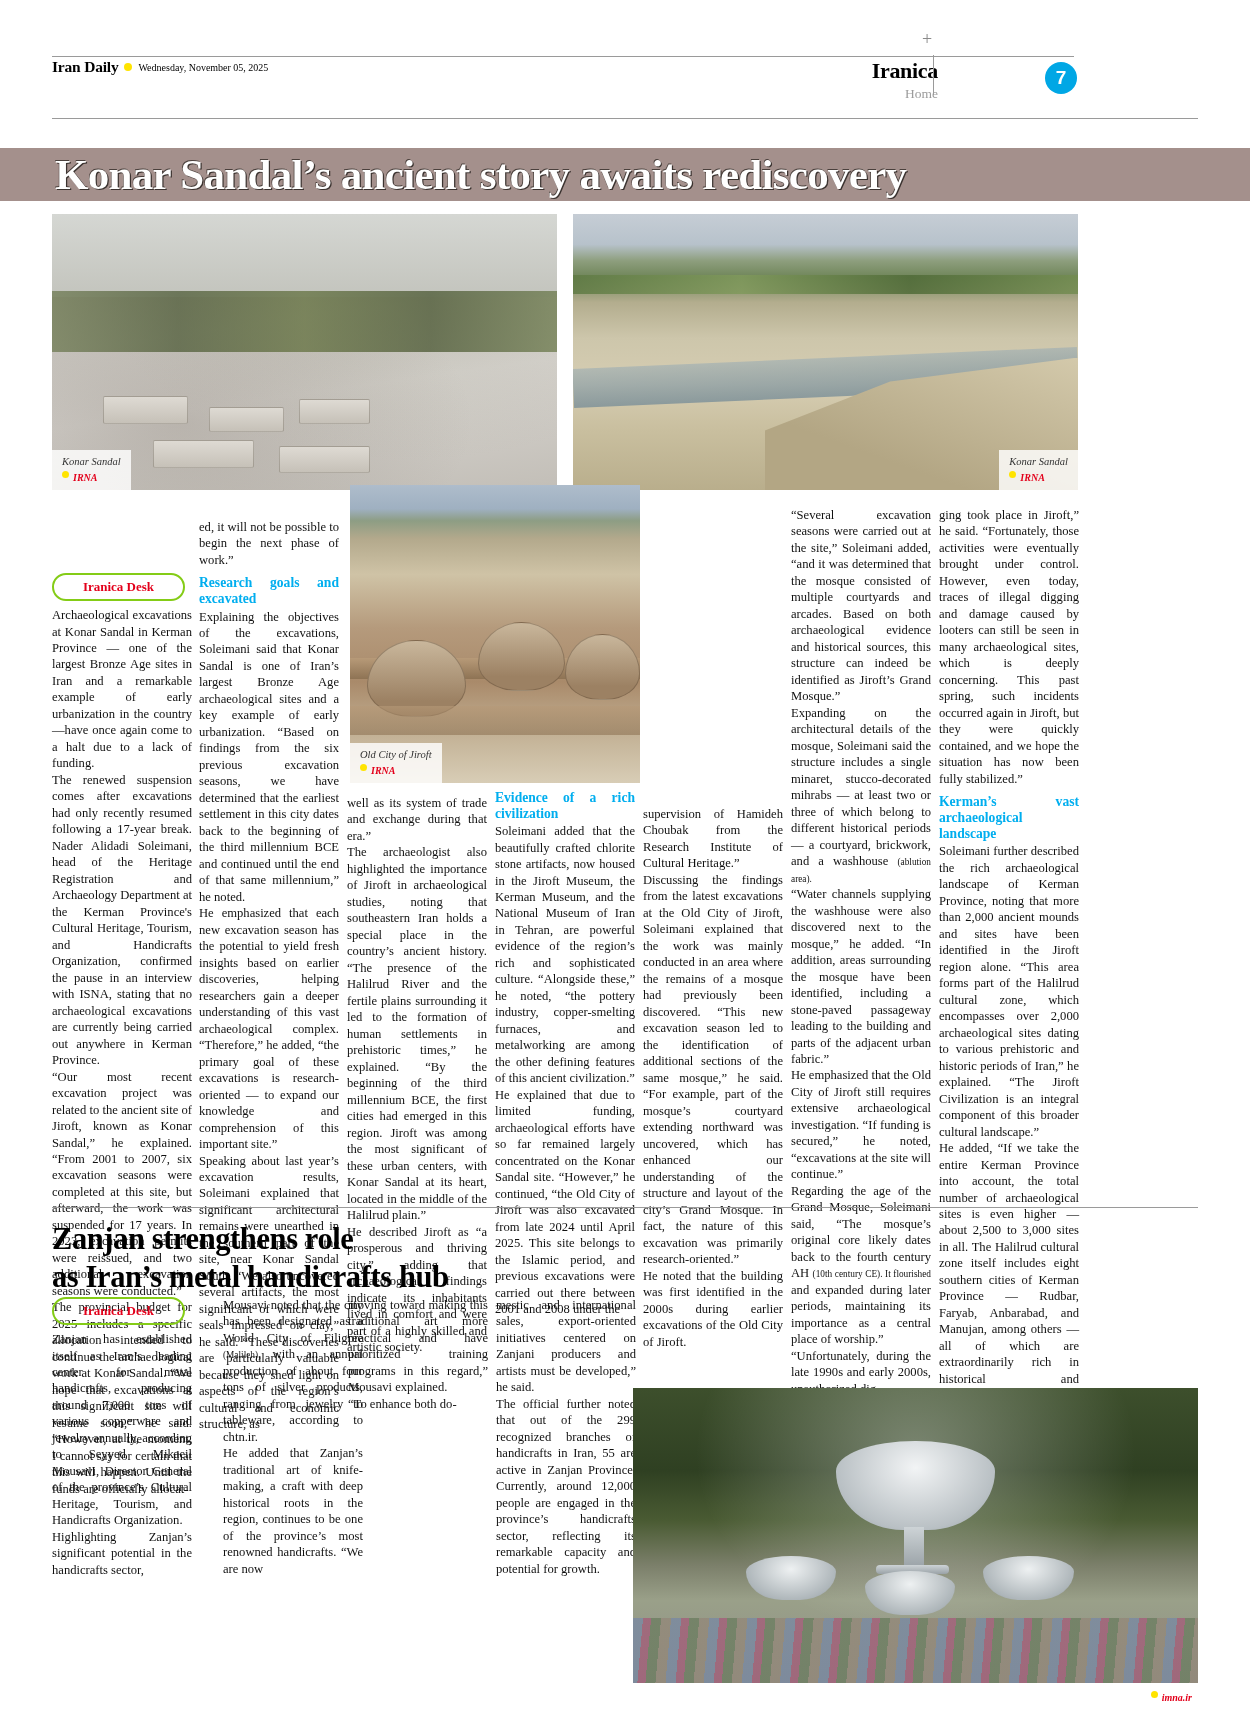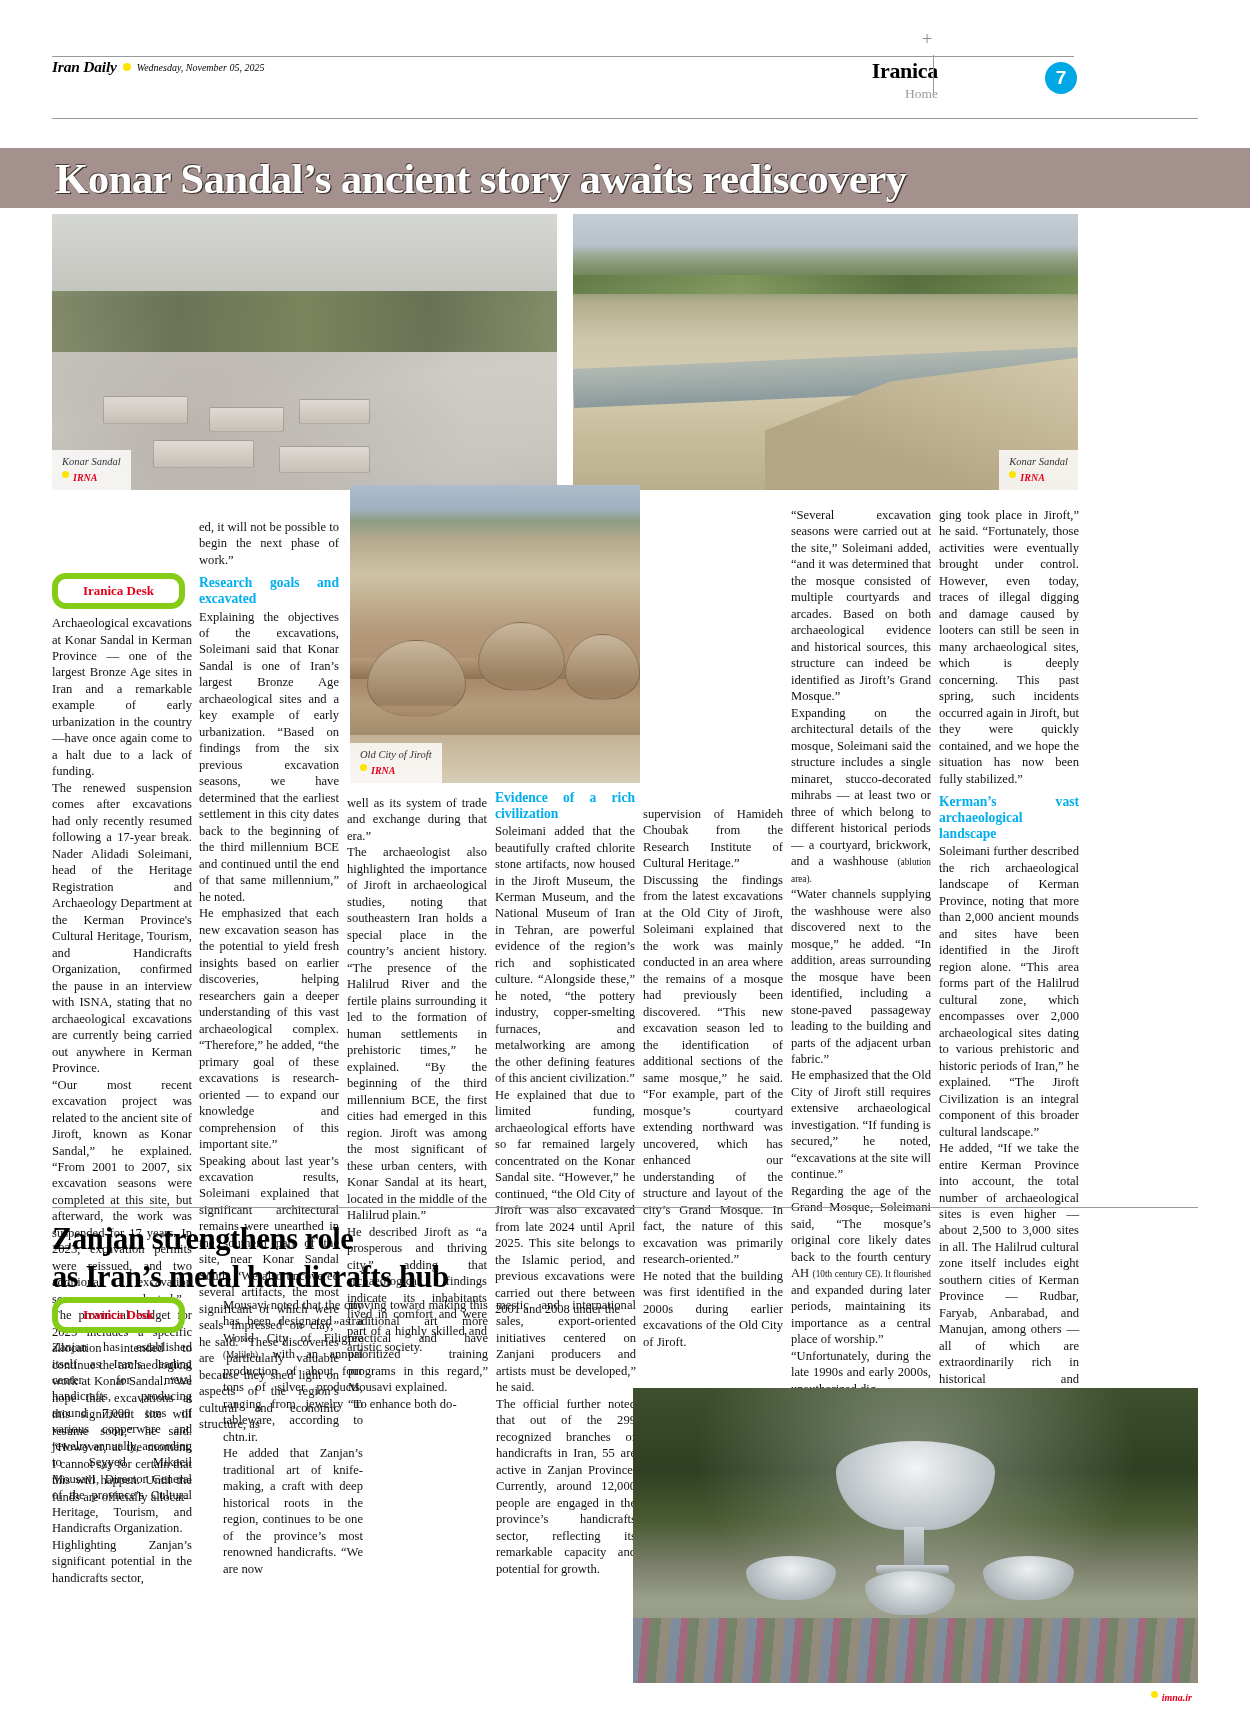--- a/index.html
+++ b/index.html
@@ -10,42 +10,42 @@
     color: #000;
     overflow: hidden;
   }
   .page { position: relative; width: 1250px; height: 1734px; }
 
   
   .cropmark { position: absolute; color: #8a8a8a; font-size: 18px; line-height: 1; }
 
   
   .rule { position: absolute; background: #9a9a9a; }
-  .masthead { position: absolute; left: 52px; top: 58px; display: flex; align-items: center; gap: 6px; font-style: italic; }
+  .masthead { position: absolute; left: 52px; top: 58px; display: flex; align-items: center; gap: 6px; }
   .masthead .brand { font-weight: bold; font-size: 15.5px; letter-spacing: -.2px; }
   .dot-y { width: 8px; height: 8px; border-radius: 50%; background: #ffe400; display: inline-block; }
   .masthead .date { font-size: 10px; }
 
   .section-title { position: absolute; right: 312px; top: 58px; text-align: right; }
   .section-title .big { font-weight: bold; font-size: 22px; letter-spacing: -.3px; }
   .section-title .sub { font-size: 13.5px; color: #9b9b9b; margin-top: 2px; }
   .vdiv { position: absolute; left: 933px; top: 55px; width: 1px; height: 40px; background: #9a9a9a; }
 
   .pagenum {
     position: absolute; left: 1045px; top: 62px;
     width: 32px; height: 32px; border-radius: 50%;
     background: #00a7e5; color: #fff;
     font-family: "Liberation Sans", sans-serif;
     font-weight: bold; font-size: 19px;
     display: flex; align-items: center; justify-content: center;
   }
 
   
   .banner {
-    position: absolute; left: 0; top: 148px; width: 1250px; height: 60px;
+    position: absolute; left: 0; top: 148px; width: 1250px; height: 53px;
     background: #a4908c; display: flex; align-items: center;
   }
   .banner h1 {
     margin-left: 55px;
     font-family: "Liberation Serif", serif;
     font-weight: bold; font-size: 43px; color: #ffffff;
     letter-spacing: -.7px; white-space: nowrap;
     text-shadow: 1.2px 1.2px 0 #3b3330, -0.6px -0.6px 0 #4a403c;
   }
 
@@ -117,21 +117,21 @@
   
   .col { position: absolute; font-size: 12.6px; line-height: 1.31;
          text-align: justify; color: #111; font-family: "Liberation Serif", serif; }
   .col p { margin: 0; hyphens: auto; }
   .subhead { color: #00aeef; font-weight: bold; font-size: 13.6px;
              line-height: 1.18; margin: 7px 0 1px 0; }
   .annot { font-size: 9.3px; }
 
   .desk {
     display: inline-flex; align-items: center; justify-content: center;
-    border: 6px solid #84cc16; border-radius: 14px;
+    border: 2px solid #84cc16; border-radius: 14px;
     padding: 3px 0 4px 0; width: 133px; margin-bottom: 6px;
     color: #e3001b; font-weight: bold; font-size: 13px;
     font-family: "Liberation Serif", serif;
   }
 
   
   .head2 { position: absolute; left: 52px; top: 1220px; width: 560px;
            font-weight: bold; font-size: 30.5px; line-height: 1.26; letter-spacing: -.4px; }
 </style>
 </head>

